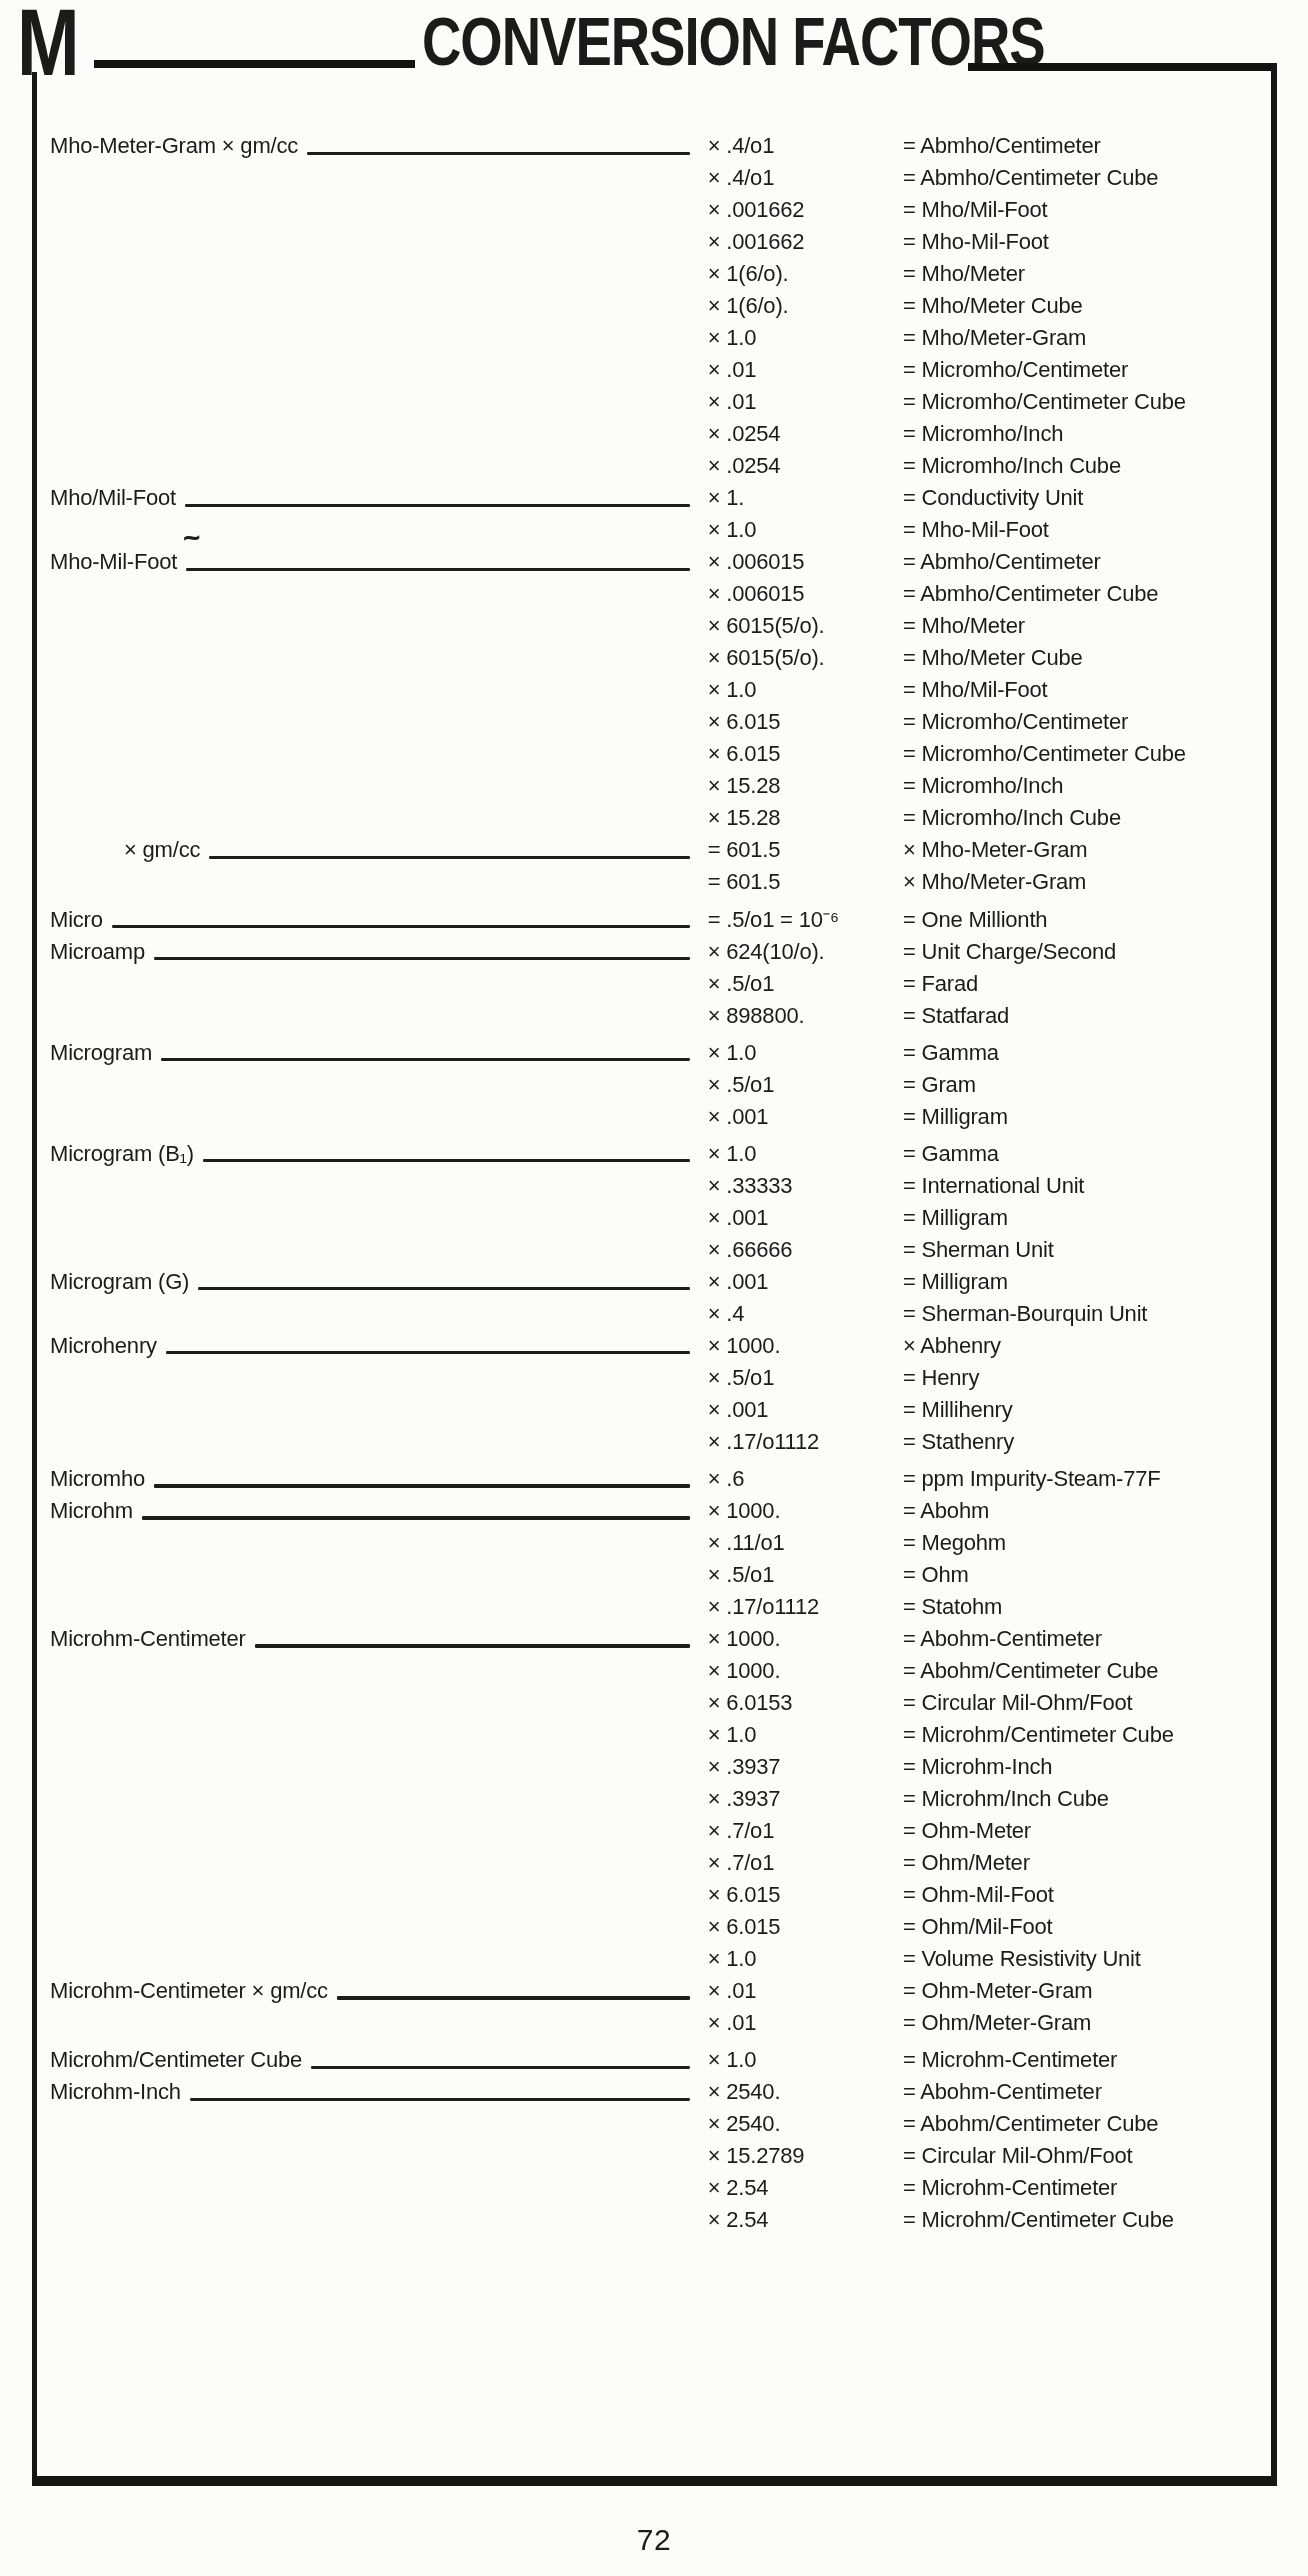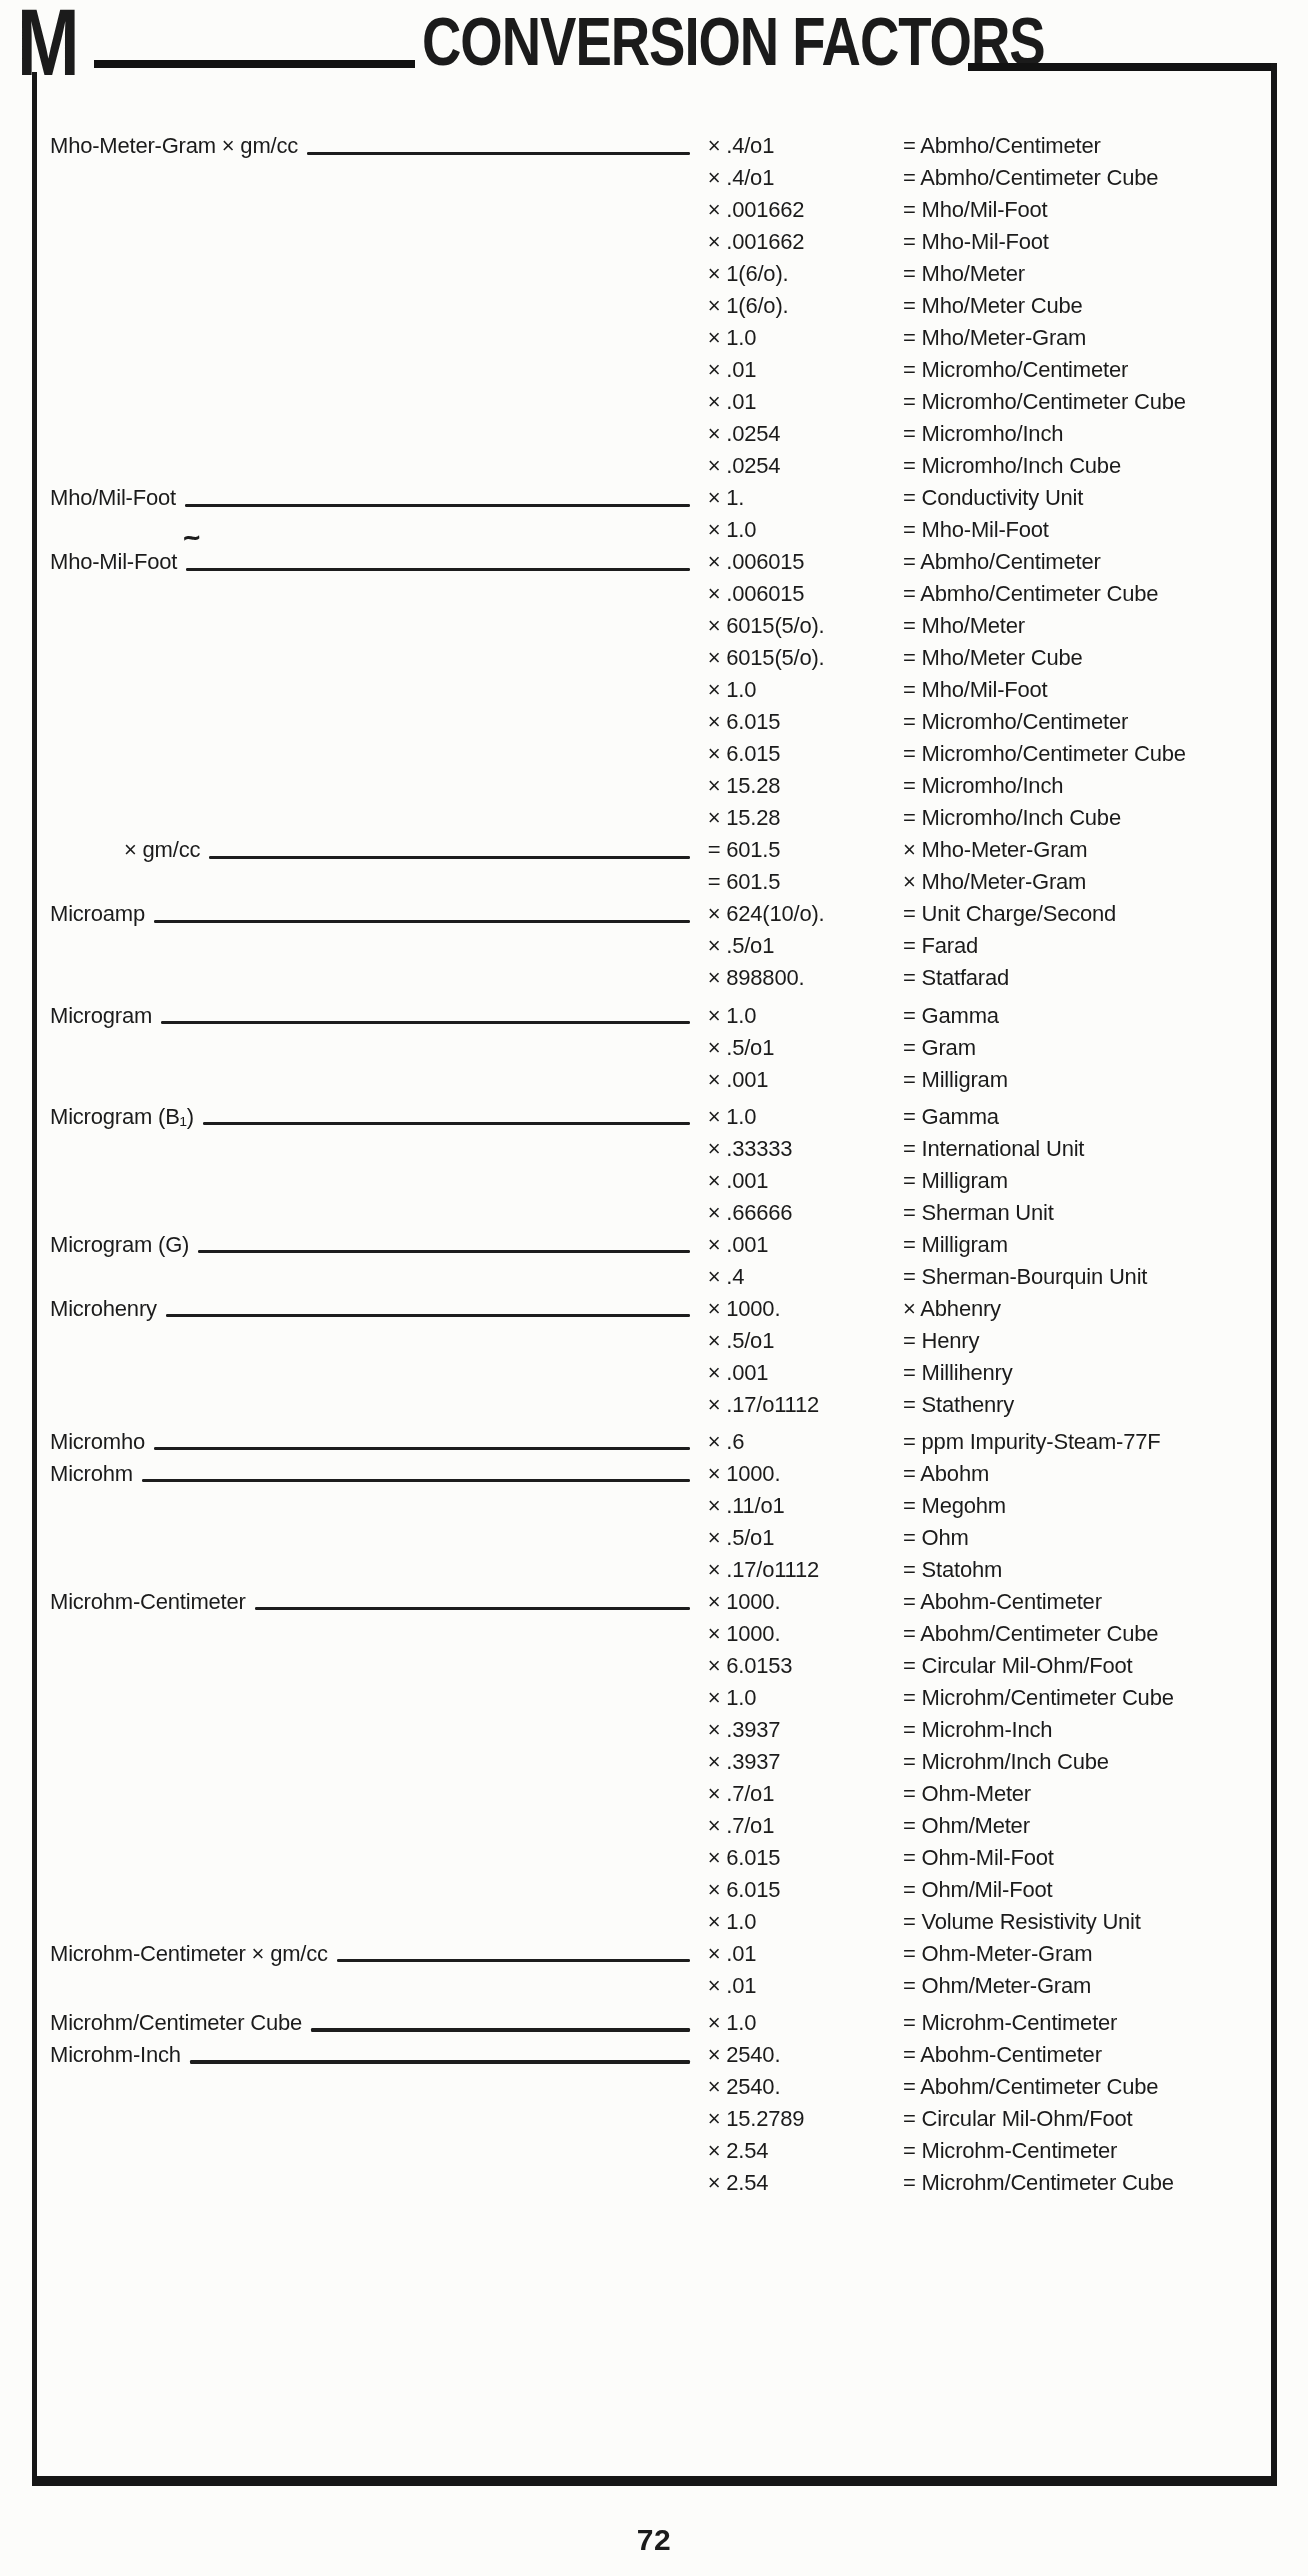--- a/index.html
+++ b/index.html
@@ -38,21 +38,21 @@
   .lbl.mark{font-weight:700;font-size:30px;line-height:11.7px;transform:rotate(-6deg);}
   .leader{
     flex:1;height:3.2px;background:#1d1d1d;align-self:flex-end;
     margin:0 6.5px 4.5px 9px;border-radius:1.3px;
   }
   .cell-factor{width:207px;min-width:207px;padding-left:11.7px;box-sizing:border-box;}
   .cell-result{flex:1;}
   
   .page-number{
     position:absolute;left:0;top:2523px;width:1308px;text-align:center;
-    font-size:30px;font-weight:700;letter-spacing:0.6px;
+    font-size:30px;font-weight:400;letter-spacing:0.6px;
   }
 </style>
 </head>
 <body>
 
 <div class="sheet">
 
   <div class="m-letter">M</div>
   <div class="rule rule-left"></div>
   <div class="page-title">CONVERSION FACTORS</div>
@@ -190,20 +190,28 @@
           <span class="leader"></span>
         </div>
         <div class="cell-factor">= 601.5</div>
         <div class="cell-result">× Mho-Meter-Gram</div>
       </div>
       <div class="row">
         <div class="cell-label"></div>
         <div class="cell-factor">= 601.5</div>
         <div class="cell-result">× Mho/Meter-Gram</div>
       </div>
+      <div class="row gap">
+        <div class="cell-label">
+          <span class="lbl">Micro</span>
+          <span class="leader"></span>
+        </div>
+        <div class="cell-factor">= .5/o1 = 10⁻⁶</div>
+        <div class="cell-result">= One Millionth</div>
+      </div>
       <div class="row">
         <div class="cell-label">
           <span class="lbl">Microamp</span>
           <span class="leader"></span>
         </div>
         <div class="cell-factor">× 624(10/o).</div>
         <div class="cell-result">= Unit Charge/Second</div>
       </div>
       <div class="row">
         <div class="cell-label"></div>

